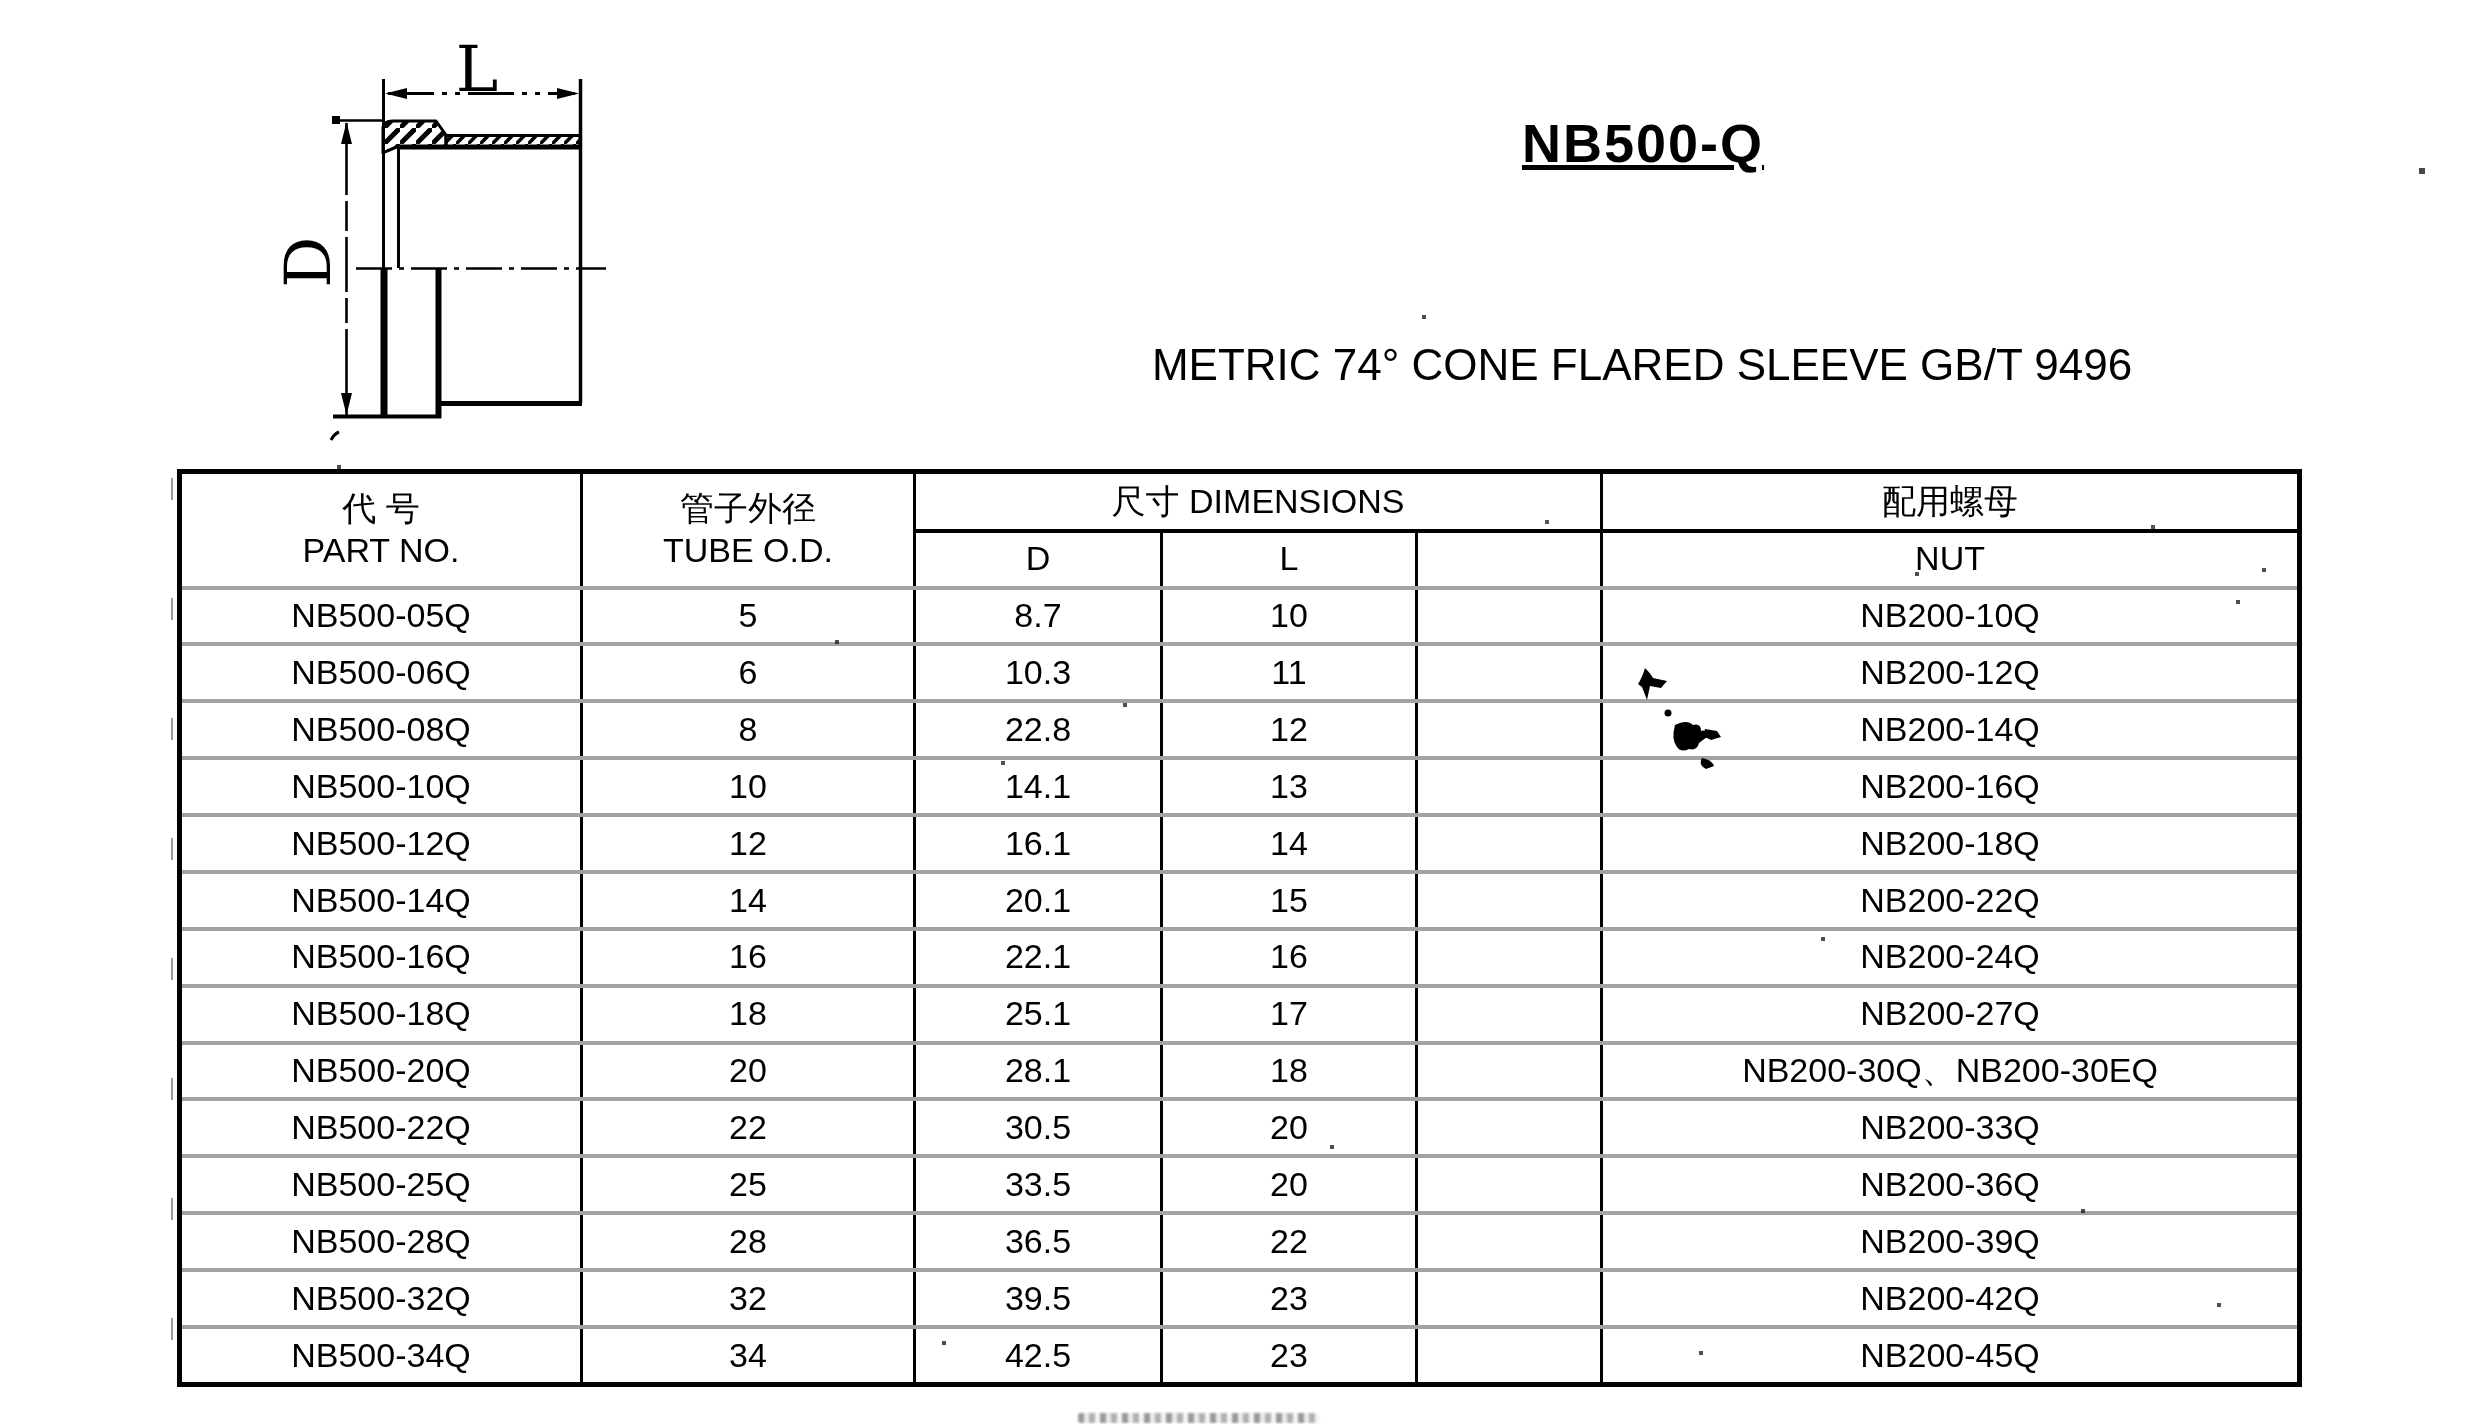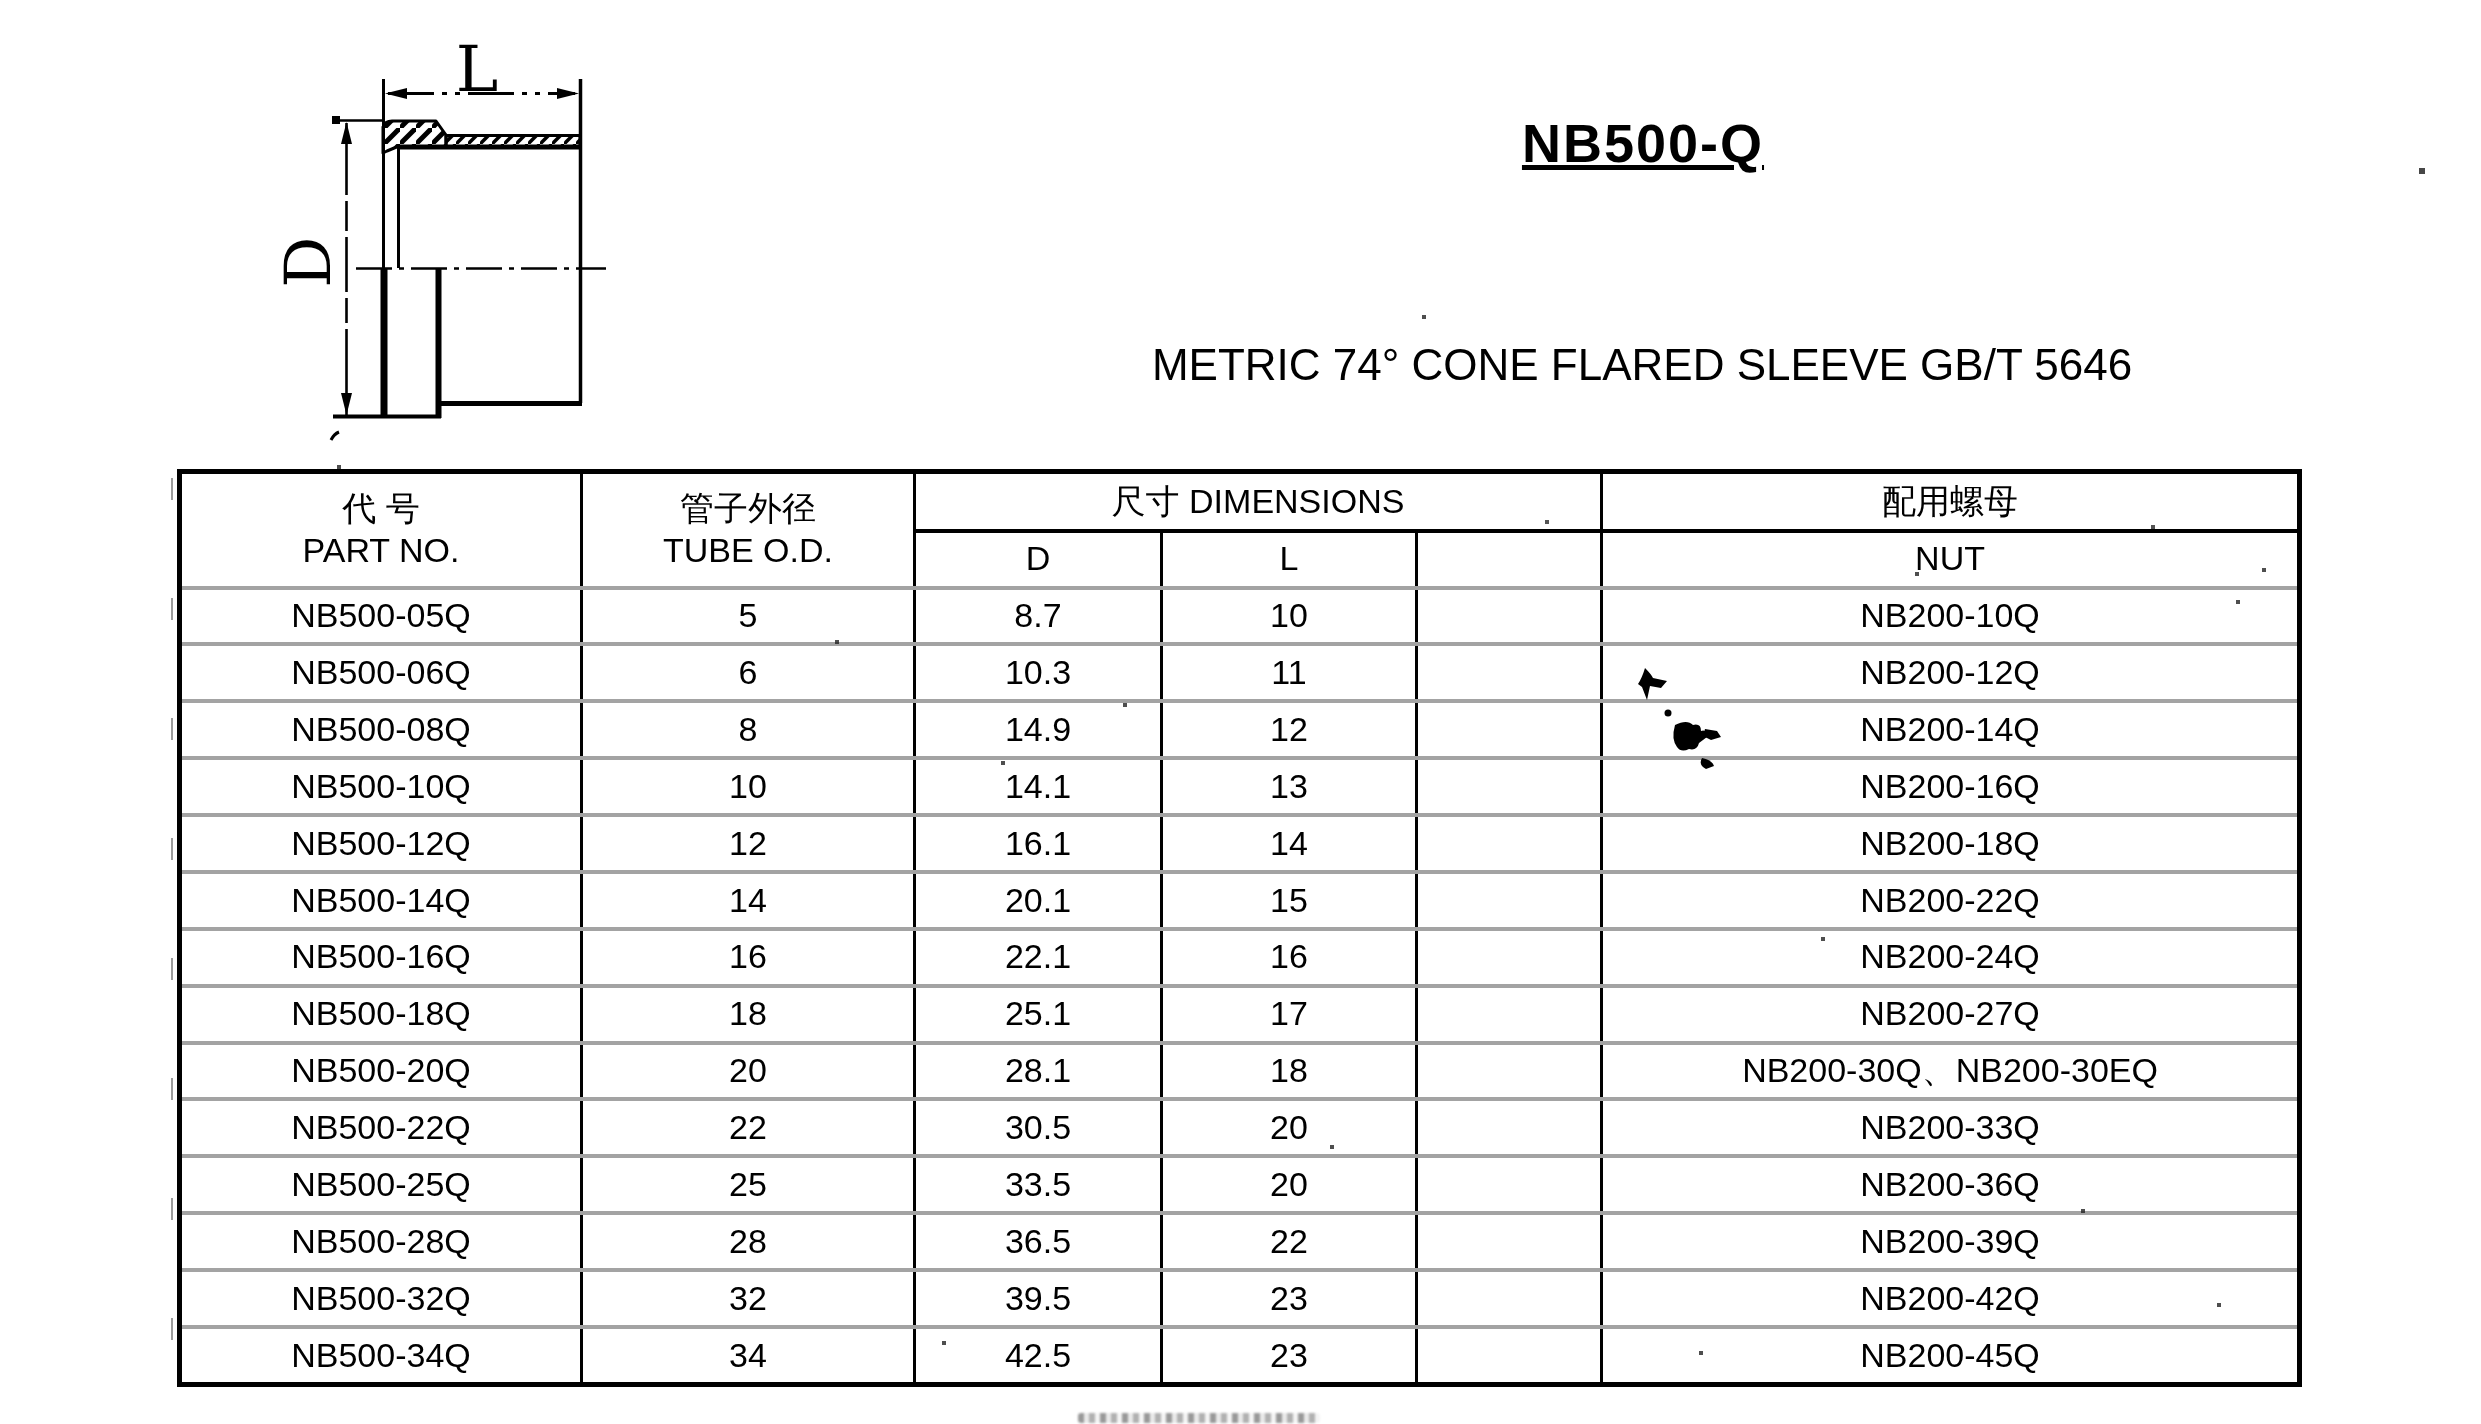--- a/index.html
+++ b/index.html
@@ -118,21 +118,21 @@
     <line x1="356" y1="268.5" x2="606" y2="268.5" stroke="#000" stroke-width="2.5" stroke-dasharray="36 7 5 7"></line>
 
     <line x1="384" y1="269" x2="384" y2="416" stroke="#000" stroke-width="7"></line>
     <line x1="438.5" y1="269" x2="438.5" y2="418" stroke="#000" stroke-width="6"></line>
     <line x1="438" y1="403.5" x2="582" y2="403.5" stroke="#000" stroke-width="5"></line>
     <line x1="333" y1="416.5" x2="441" y2="416.5" stroke="#000" stroke-width="4"></line>
     <path d="M331,440 Q334,434 339,432" stroke="#000" stroke-width="3" fill="none"></path>
   </svg>
 
   <div class="doc-title">NB500-Q</div>
-  <div class="subtitle-en">METRIC 74° CONE FLARED SLEEVE GB/T 5646</div>
+  <div class="subtitle-en">METRIC 74° CONE FLARED SLEEVE GB/T 9496</div>
 
   <table class="spec">
     <colgroup>
       <col style="width:402px">
         <col style="width:333px">
         <col style="width:247px">
       <col style="width:255px">
         <col style="width:185px">
         <col style="width:698px">
     </colgroup>
@@ -169,21 +169,21 @@
           <td>NB500-06Q</td>
           <td>6</td>
           <td>10.3</td>
           <td>11</td>
           <td></td>
           <td>NB200-12Q</td>
         </tr>
         <tr>
           <td>NB500-08Q</td>
           <td>8</td>
-          <td>14.9</td>
+          <td>22.8</td>
           <td>12</td>
           <td></td>
           <td>NB200-14Q</td>
         </tr>
         <tr>
           <td>NB500-10Q</td>
           <td>10</td>
           <td>14.1</td>
           <td>13</td>
           <td></td>

